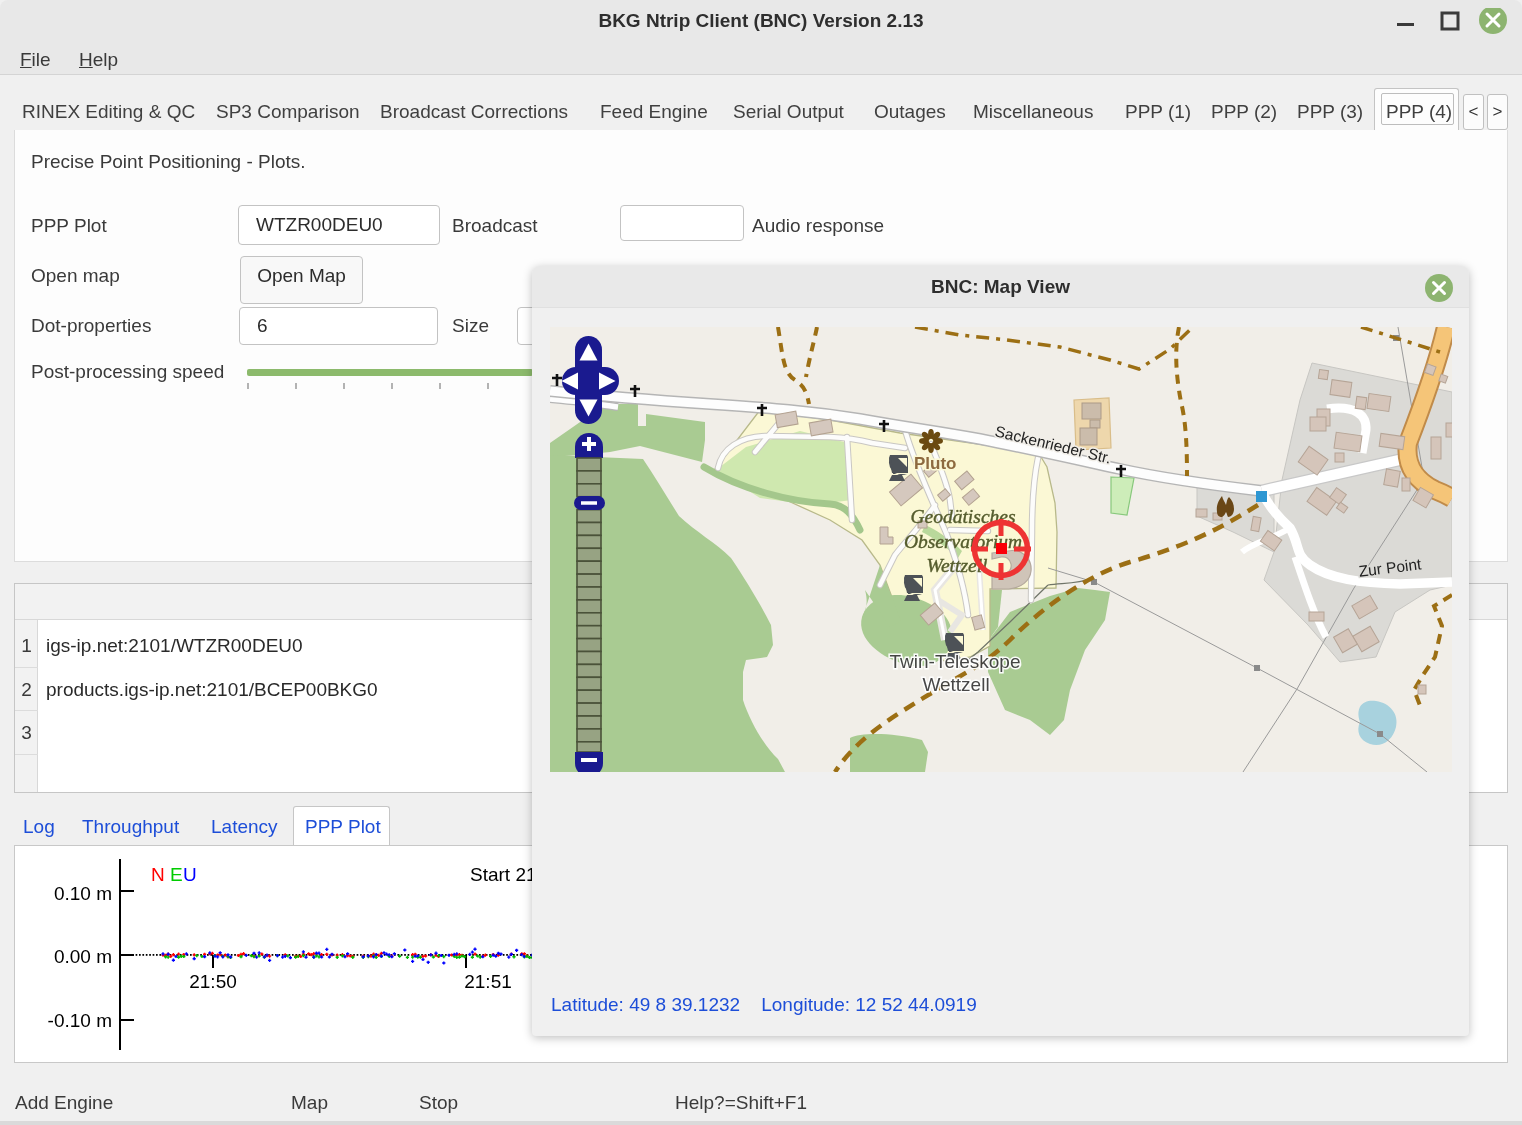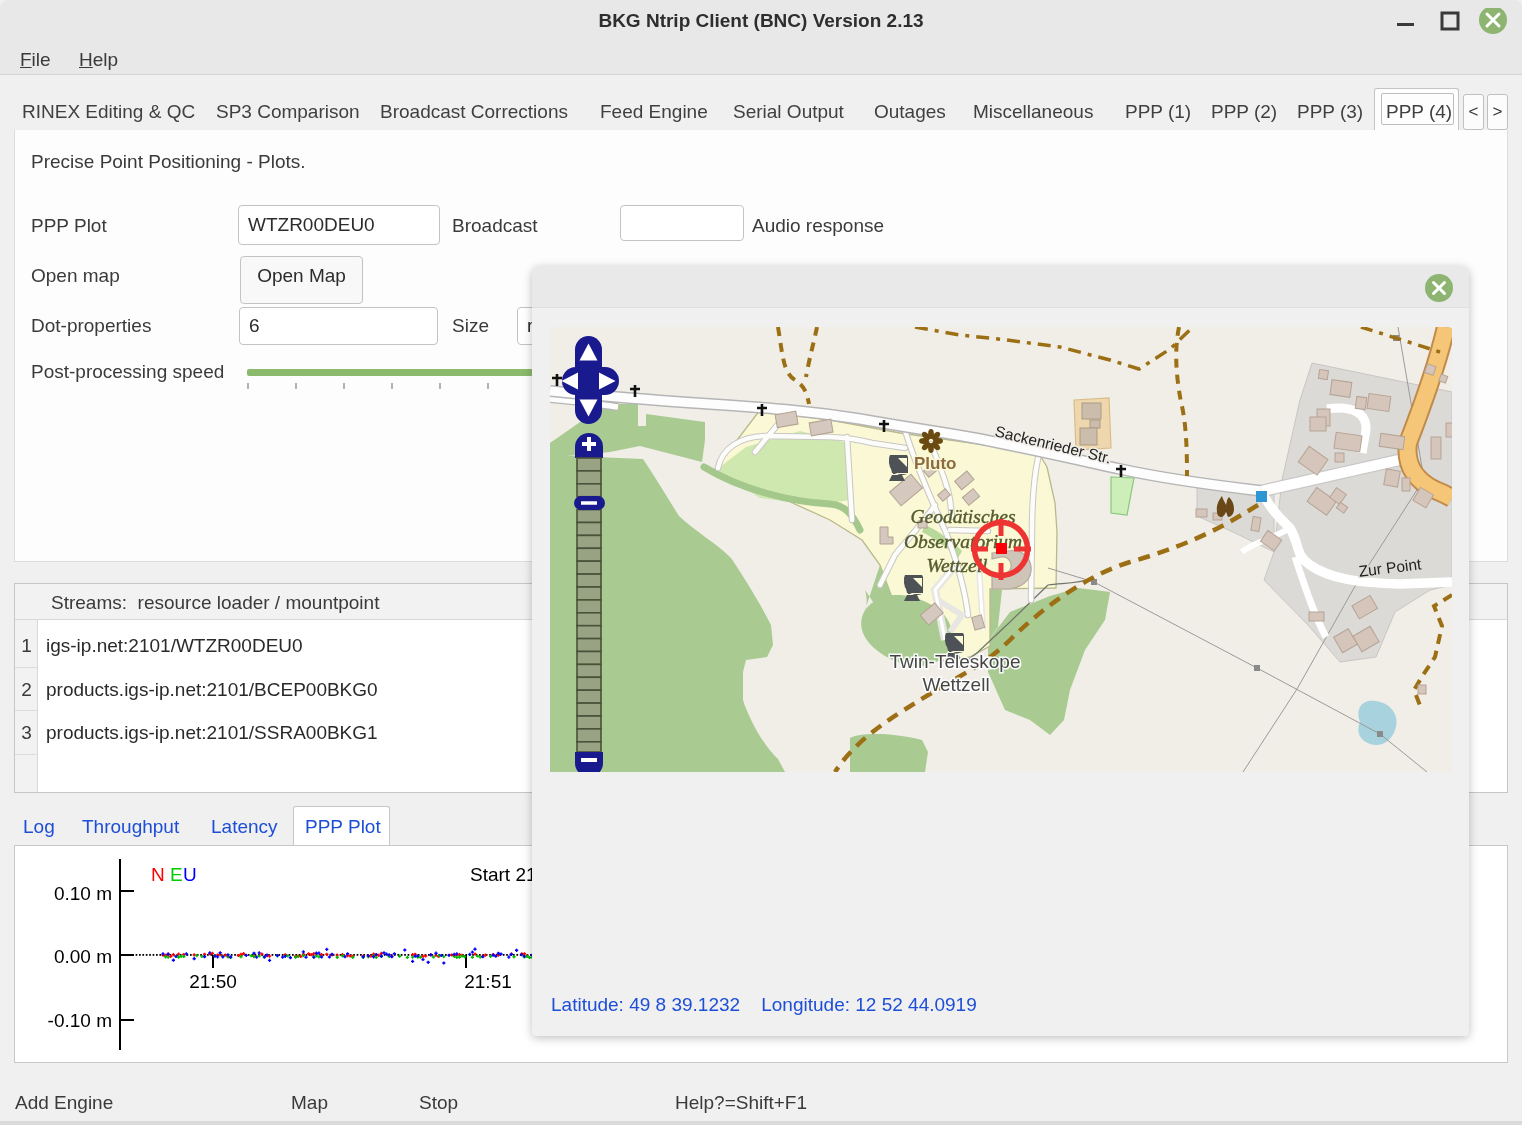--- a/index.html
+++ b/index.html
@@ -11,21 +11,21 @@
 #title { width:100%; text-align:center; top:10px; font-weight:bold; color:#2e2e2e; }
 #menubar { left:0; top:40px; width:1522px; height:35px; background:#e8e8e8; border-bottom:1px solid #d4d4d4; }
 .menu-item { top:49px; color:#3a3a3a; }
 #tabstrip { left:0; top:76px; width:1522px; height:54px; background:#f0f0f0; }
 .tab { top:101px; color:#404040; white-space:nowrap; }
 #tabsel { left:1374px; top:88px; width:85px; height:42px; background:#fdfdfd; border:1px solid #c4c4c4; border-bottom:none; border-radius:3px 3px 0 0; }
 #tabsel-inner { left:1381px; top:93px; width:73px; height:32px; border:1px solid #bdbdbd; border-radius:2px; background:#fdfdfd; }
 .arrbtn { top:94px; width:21px; height:36px; background:#fcfcfc; border:1px solid #c0c0c0; border-radius:3px; text-align:center; line-height:33px; font-size:17px; color:#333; }
 
 #page { left:14px; top:130px; width:1494px; height:432px; background:#fdfdfd; border:1px solid #dcdcdc; border-top:none; }
-.inp { background:#fff; border:1px solid #c3c3c3; border-radius:4px; padding-left:9px; font-size:19px; color:#2c2c2c; line-height:36px; }
+.inp { background:#fff; border:1px solid #c3c3c3; border-radius:4px; padding-left:17px; font-size:19px; color:#2c2c2c; line-height:36px; }
 .btn { background:#f8f8f8; border:1px solid #c3c3c3; border-radius:4px; text-align:center; color:#2c2c2c; }
 
 #streams { left:14px; top:583px; width:1494px; height:210px; background:#fff; border:1px solid #c6c6c6; }
 #sthead { left:0; top:0; width:1492px; height:36px; background:#f2f2f2; border-bottom:1px solid #d8d8d8; }
 #stnumcol { left:0; top:36px; width:23px; height:172px; background:#f2f2f2; border-right:1px solid #d8d8d8; }
 .strow-num { width:23px; text-align:center; color:#3a3a3a; }
 .strow { left:31px; color:#2a2a2a; }
 .btab { top:14px; color:#1d4ed8; }
 #btabsel { left:293px; top:806px; width:97px; height:40px; background:#fff; border:1px solid #c6c6c6; border-bottom:none; border-radius:3px 3px 0 0; }
 #plotpanel { left:14px; top:845px; width:1494px; height:218px; background:#fff; border:1px solid #c8c8c8; }
@@ -94,31 +94,29 @@
       <line x1="104" y1="2" x2="104" y2="8"></line>
     <line x1="152" y1="2" x2="152" y2="8"></line>
       <line x1="200" y1="2" x2="200" y2="8"></line>
       <line x1="248" y1="2" x2="248" y2="8"></line>
     <line x1="296" y1="2" x2="296" y2="8"></line>
   </g>
 </svg>
 
 <div class="abs" id="streams">
   <div class="abs" id="sthead"></div>
-  <div class="abs" style="left:36px;top:8px;color:#3a3a3a">Streams:&nbsp;&nbsp;resource loader / mountpoint</div>
   <div class="abs" id="stnumcol"></div>
   <div class="abs" style="left:0;top:83px;width:23px;border-top:1px solid #dcdcdc;height:1px"></div>
   <div class="abs" style="left:0;top:126px;width:23px;border-top:1px solid #dcdcdc;height:1px"></div>
   <div class="abs" style="left:0;top:170px;width:23px;border-top:1px solid #dcdcdc;height:1px"></div>
   <div class="abs strow-num" style="top:51px">1</div>
   <div class="abs strow-num" style="top:95px">2</div>
   <div class="abs strow-num" style="top:138px">3</div>
   <div class="abs strow" style="top:51px">igs-ip.net:2101/WTZR00DEU0</div>
   <div class="abs strow" style="top:95px">products.igs-ip.net:2101/BCEP00BKG0</div>
-  <div class="abs strow" style="top:138px">products.igs-ip.net:2101/SSRA00BKG1</div>
 </div>
 
 <div class="abs" id="btabsel"></div>
 <div class="abs btab" style="left:23px;top:816px">Log</div>
 <div class="abs btab" style="left:82px;top:816px">Throughput</div>
 <div class="abs btab" style="left:211px;top:816px">Latency</div>
 <div class="abs btab" style="left:305px;top:816px">PPP Plot</div>
 <div class="abs" id="plotpanel"></div>
 <svg class="abs" style="left:15px;top:846px" width="1492" height="216" viewBox="0 0 1492 216" id="plotsvg">
 
@@ -462,20 +460,21 @@
 <div class="abs bbtn" style="left:15px;top:1092px">Add Engine</div>
 <div class="abs bbtn dis" style="left:142px;top:1092px">Delete Stream</div>
 <div class="abs bbtn" style="left:291px;top:1092px">Map</div>
 <div class="abs bbtn dis" style="left:348px;top:1092px">Start</div>
 <div class="abs bbtn" style="left:419px;top:1092px">Stop</div>
 <div class="abs bbtn" style="left:675px;top:1092px">Help?=Shift+F1</div>
 <div class="abs" id="botedge"></div>
 
 <div class="abs" id="dialog">
   <div class="abs" id="dlgtitle"></div>
+  <div class="abs" id="dlgtitletext">BNC: Map View</div>
   <svg class="abs" style="left:893px;top:8px" width="28" height="28" viewBox="0 0 28 28">
     <circle cx="14" cy="14" r="14" fill="#8db470"></circle>
     <path d="M8.5,8.5 L19.5,19.5 M19.5,8.5 L8.5,19.5" stroke="#fff" stroke-width="3" stroke-linecap="round"></path>
   </svg>
   <div class="abs" id="mapwrap">
     <svg width="902" height="445" viewBox="0 0 902 445" style="display:block">
  <defs>
   <clipPath id="mapclip">
             <rect x="0" y="0" width="902" height="445"></rect>
           </clipPath>

